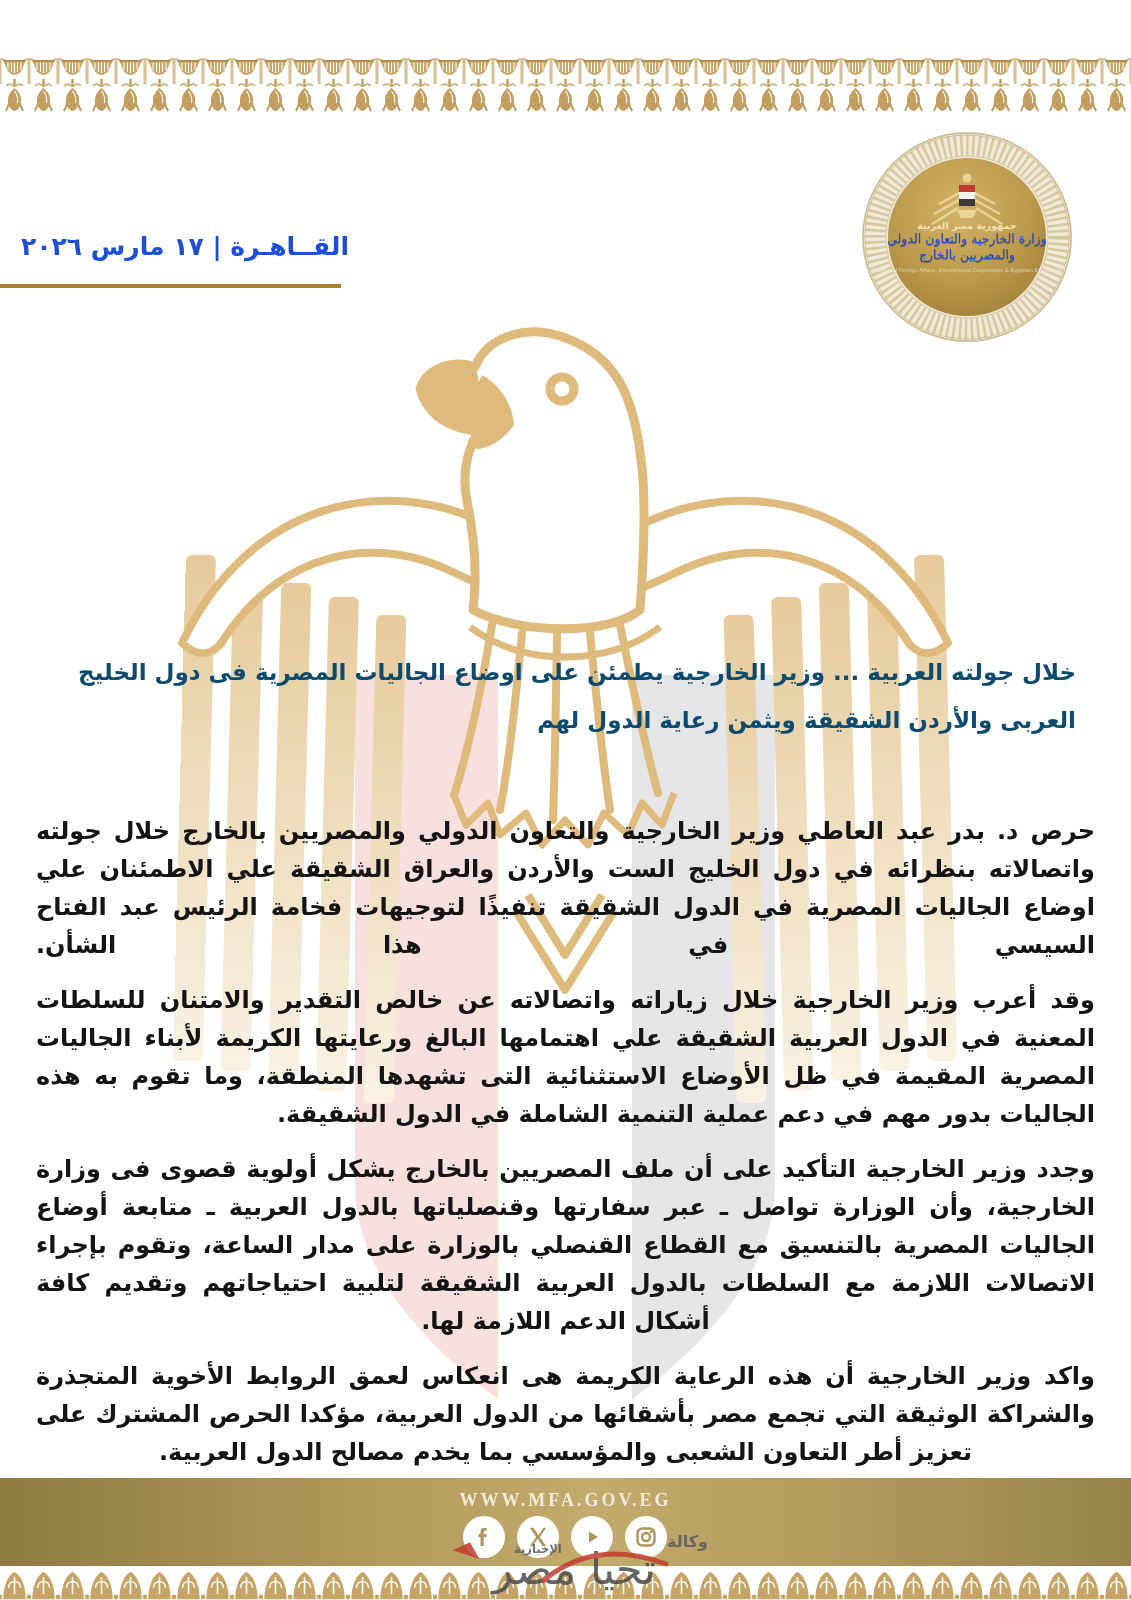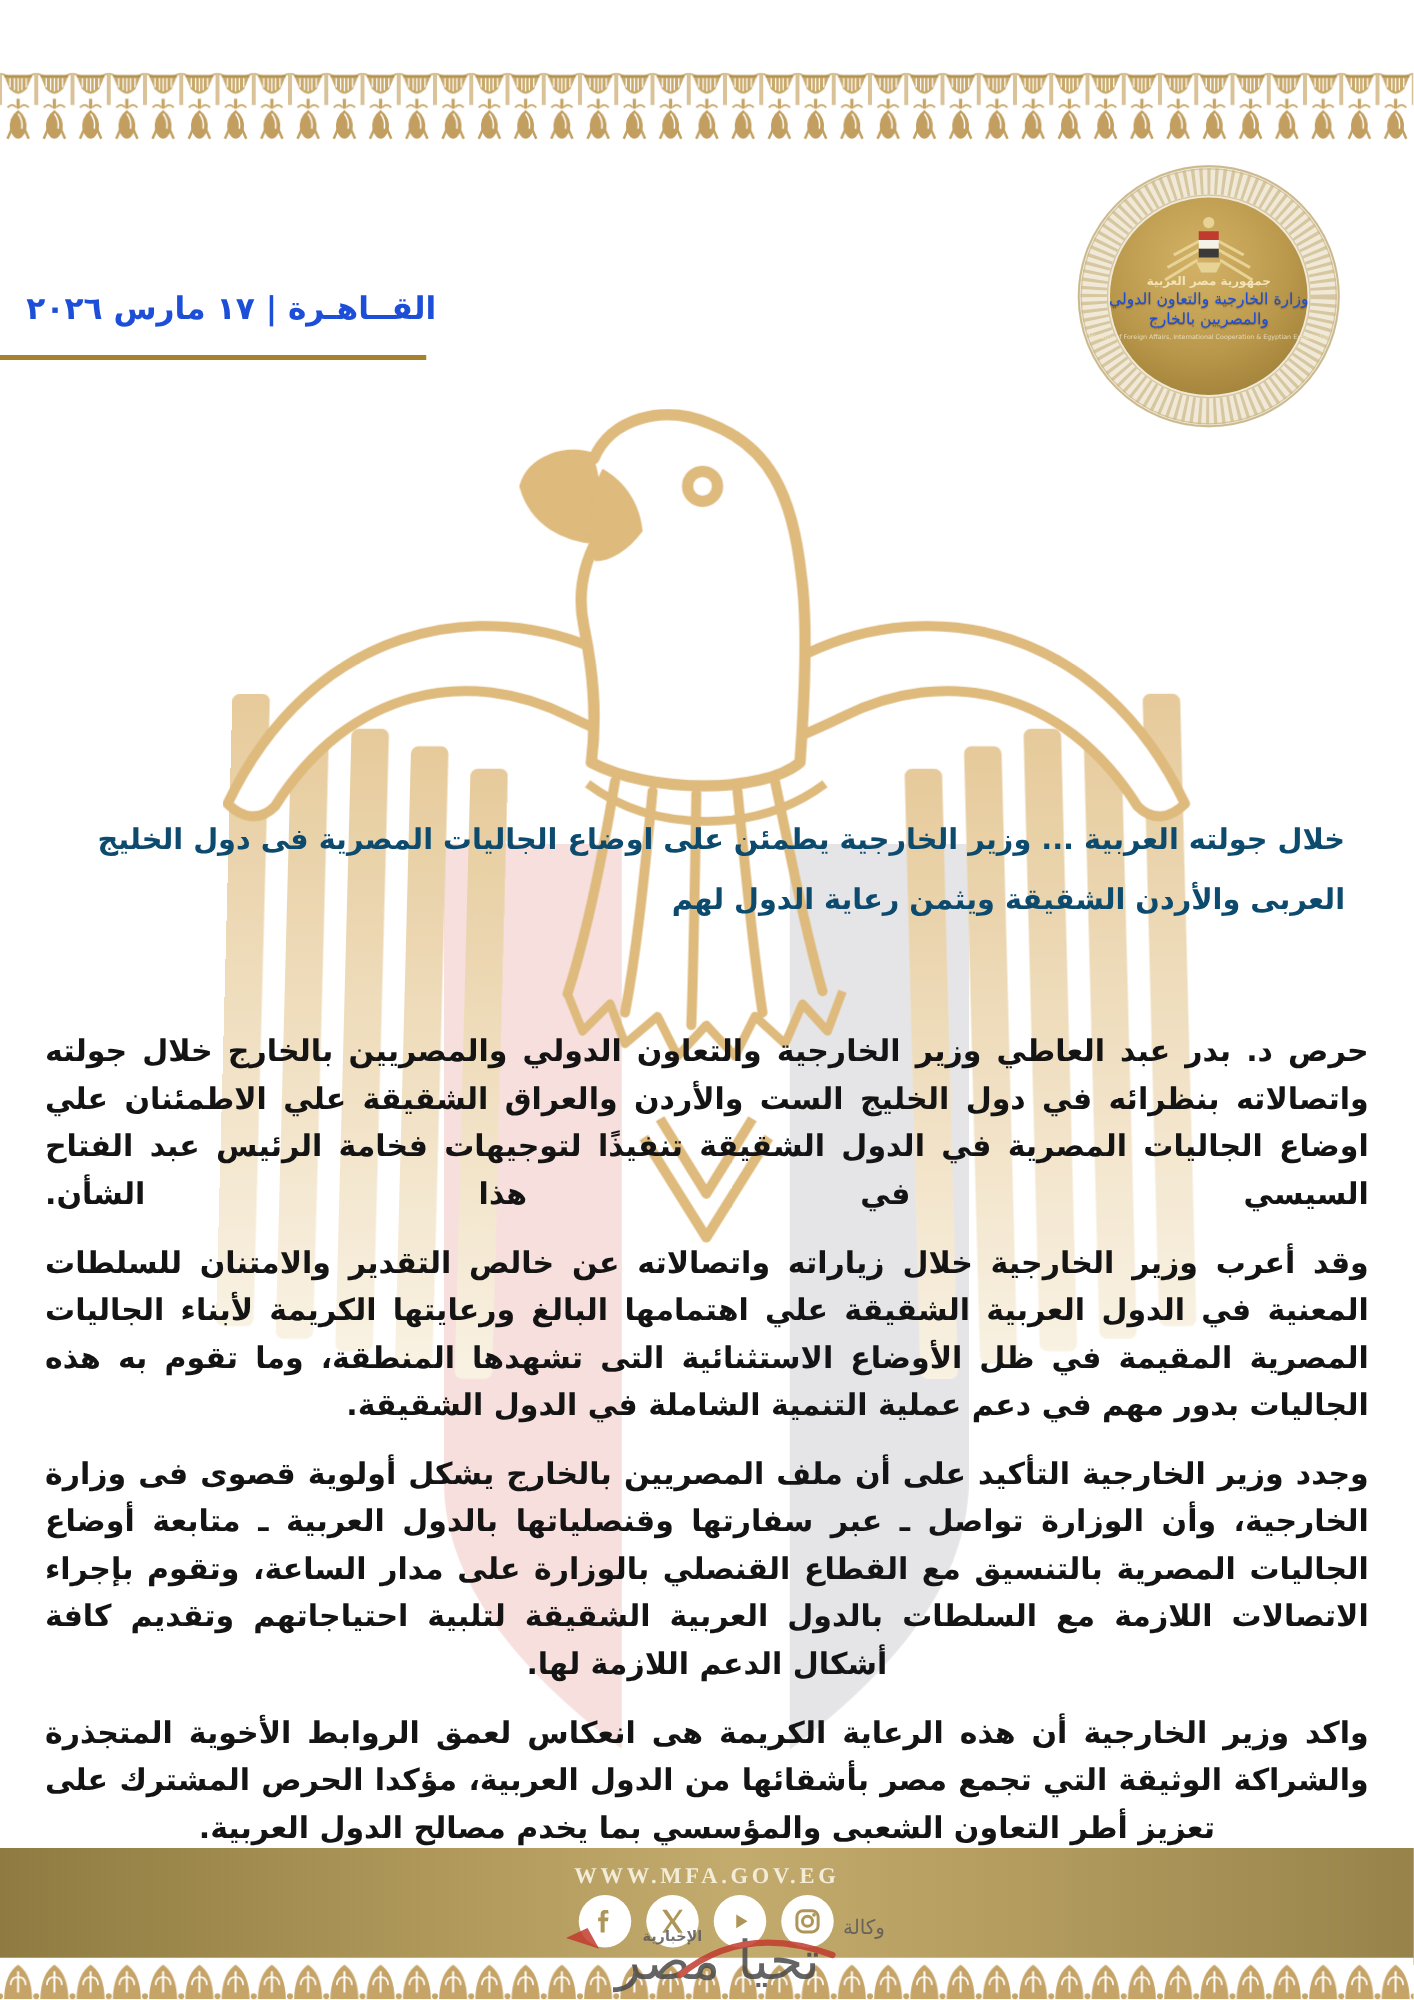--- a/index.html
+++ b/index.html
@@ -40,21 +40,21 @@
     position:absolute;left:55px;top:648px;width:1021px;z-index:2;
     direction:rtl;text-align:right;
     font-size:23px;font-weight:bold;color:#0c4a6e;line-height:48px;
   }
   
   .bodytext{
     position:absolute;left:36px;top:812px;width:1059px;z-index:2;
     direction:rtl;font-size:24px;font-weight:bold;color:#141414;line-height:38px;
     text-align:justify;
   }
-  .bodytext p{margin:10px 0 17px 0;}
+  .bodytext p{margin:0 0 17px 0;}
   .bodytext p.last-justify{text-align-last:justify;}
   .bodytext p.last-right{text-align-last:right;}
   .bodytext p.last-center{text-align-last:center;}
   
   .footer-bar{
     position:absolute;left:0;top:1478px;width:1131px;height:94px;z-index:2;
     background:linear-gradient(90deg,#8F7B41 0%,#AE9759 30%,#C3AB6E 52%,#B49C5F 72%,#97834A 100%);
   }
   .site{
     position:absolute;left:0;top:12px;width:1131px;text-align:center;
@@ -66,21 +66,21 @@
     width:42px;height:42px;border-radius:50%;background:#ffffff;
     display:flex;align-items:center;justify-content:center;flex:0 0 auto;
   }
   
   .agency-watermark{position:absolute;left:448px;top:1528px;width:260px;height:72px;z-index:10;opacity:.85;}
   .wm-tri{
     position:absolute;left:6px;top:14px;width:0;height:0;
     border-left:14px solid transparent;border-right:14px solid transparent;
     border-bottom:13px solid #C23B2E;transform:rotate(18deg);
   }
-  .wm-agency{position:absolute;right:0;top:4px;font-size:16px;font-weight:normal;color:#5A5A5A;direction:rtl;}
+  .wm-agency{position:absolute;right:0;top:4px;font-size:16px;font-weight:bold;color:#5A5A5A;direction:rtl;}
   .wm-suffix{position:absolute;left:66px;top:14px;font-size:11.5px;font-weight:bold;color:#5A5A5A;direction:rtl;text-align:right;}
   .wm-main{
     position:absolute;left:18px;top:16px;width:216px;text-align:center;direction:rtl;
     font-size:43px;font-weight:normal;color:#4A4A4A;letter-spacing:2px;
   }
   .wm-swoosh{position:absolute;left:92px;top:18px;}
 </style>
 </head>
 <body>
 

